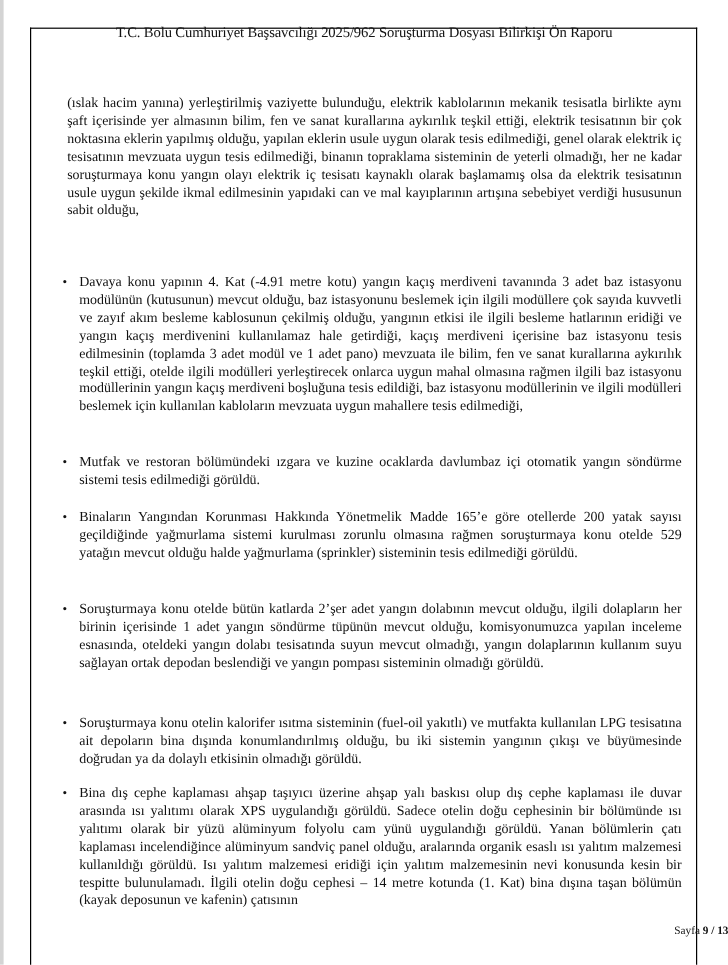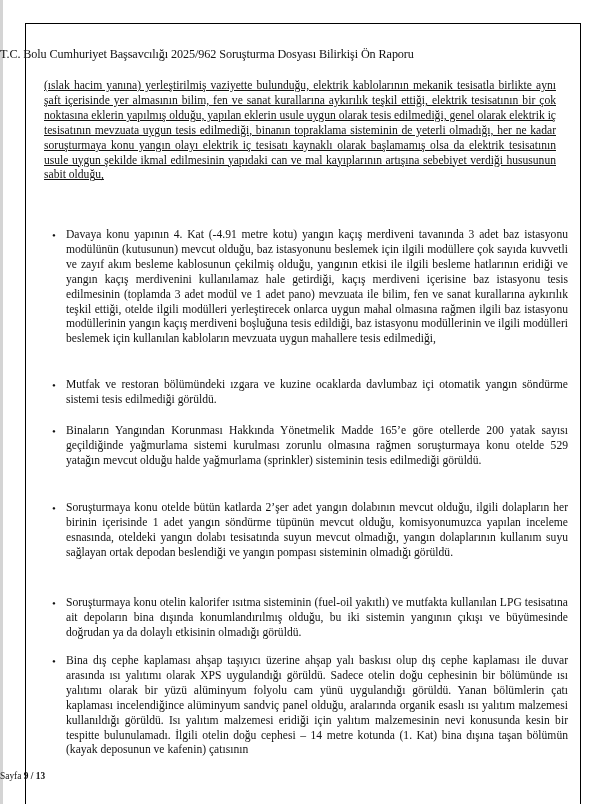--- a/index.html
+++ b/index.html
@@ -11,38 +11,38 @@
   }
   .left-strip {
     position: absolute; left: 0; top: 0; width: 3px; height: 804px;
     background: #d4d4d4;
   }
   .page-frame {
     position: absolute; left: 25px; top: 23px; width: 556px; height: 800px;
     border: 1.5px solid #000; border-bottom: none; box-sizing: border-box;
   }
   .header-title {
-    position: absolute; left: 0; top: 47px; width: 607px; 
+    position: absolute; left: 0; top: 20px; width: 607px; text-align: center;
     font-size: 12.2px; letter-spacing: -0.1px;
   }
   .body-text {
     position: absolute; left: 56px; width: 512px;
     font-size: 11.6px; line-height: 14.9px; text-align: justify;
   }
-  .para-first { top: 79px; left: 44px; width: 512px; text-decoration: underline; }
+  .para-first { top: 79px; left: 56px; width: 512px; }
   .bullet-list { position: absolute; left: 0; top: 0; width: 607px; }
   .bullet {
     position: absolute; left: 66px; width: 502px;
     font-size: 11.6px; line-height: 14.9px; text-align: justify;
   }
   .bullet-dot {
     position: absolute; left: -14px; top: 0; font-size: 11px;
   }
   .footer {
-    position: absolute; left: 0; top: 771px; width: 607px; text-align: left;
+    position: absolute; left: 0; top: 771px; width: 607px; text-align: right;
     font-size: 9.4px;
     font-family: Liberation Serif, serif;
   }
   .footer b { font-weight: bold; }
 </style>
 </head>
 <body>
 
 <div class="left-strip"></div>
 <div class="page-frame"></div>

